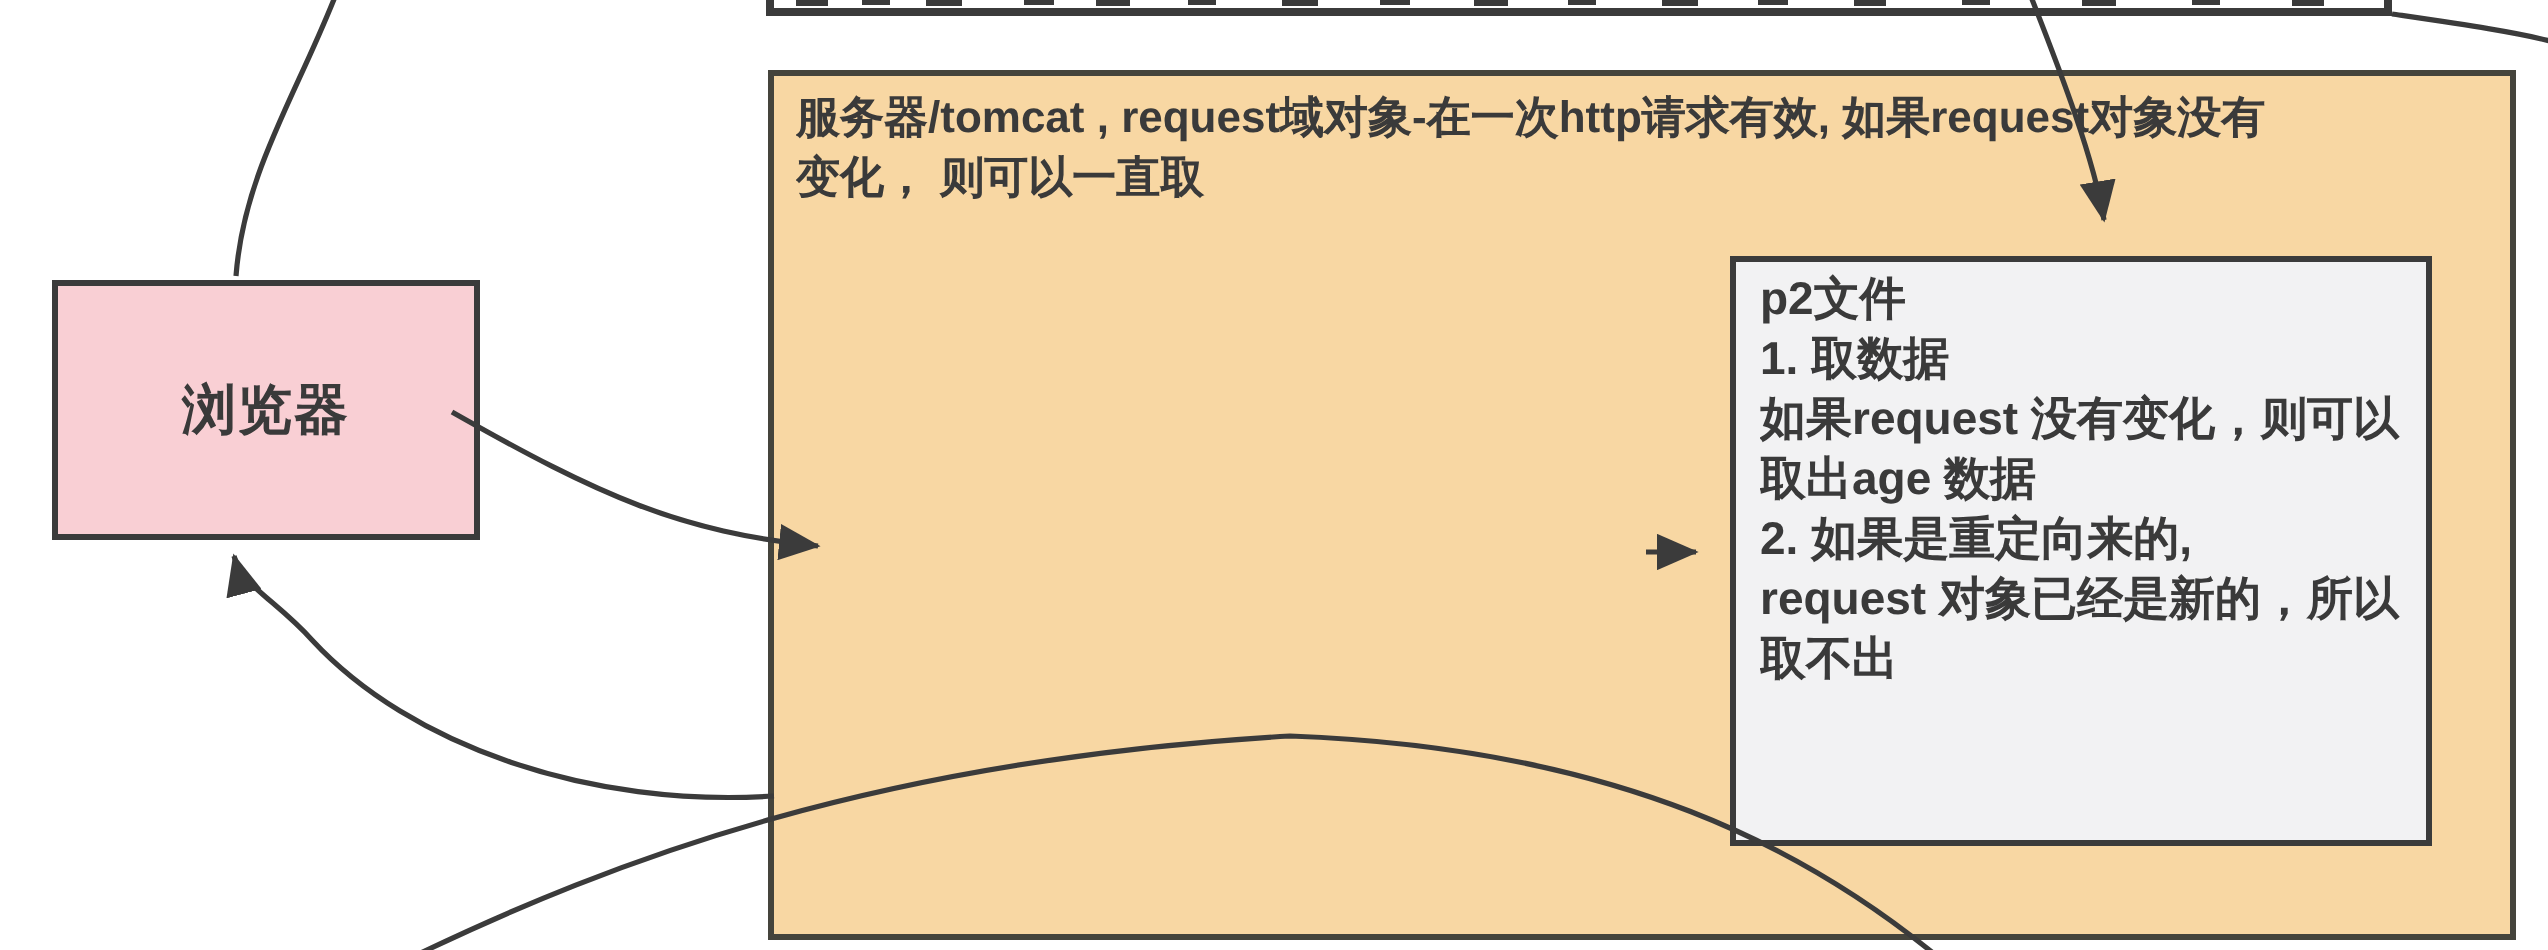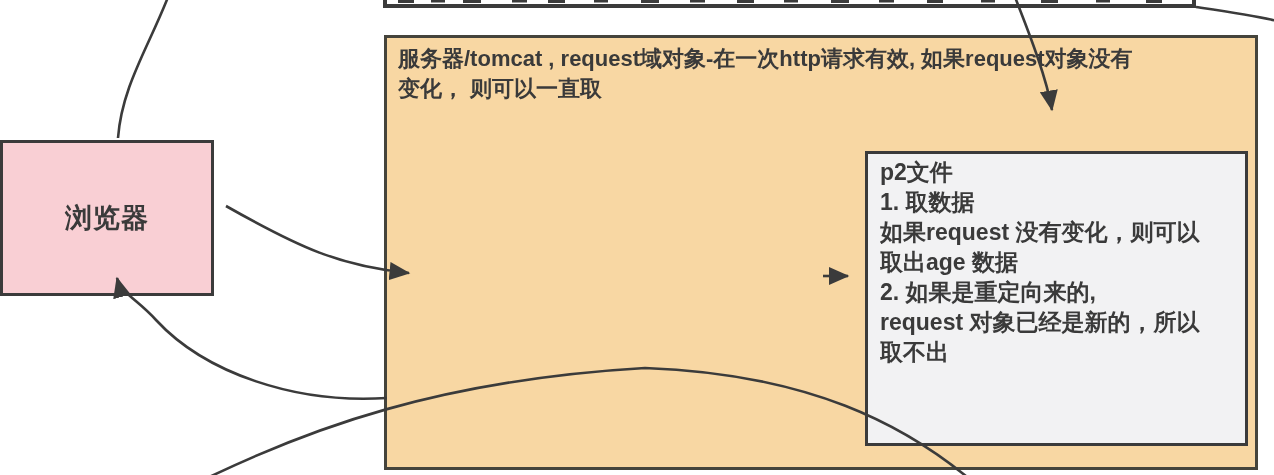--- a/index.html
+++ b/index.html
@@ -28,29 +28,29 @@
     position:absolute;left:11px;top:6px;width:850px;height:64px;
     font-size:22px;font-weight:bold;line-height:30px;
     white-space:pre;overflow:hidden;color:var(--text);
   }
   
   .panel{
     position:absolute;background:var(--panel-fill);
     border:3px solid var(--border);box-sizing:border-box;
   }
   .p1{left:36px;top:98px;width:402px;height:287px;}
-  .p2{left:478px;top:90px;width:383px;height:295px;margin-top:23px;}
+  .p2{left:478px;top:90px;width:351px;height:295px;}
   .panel-text{
     position:absolute;left:12px;top:3px;right:4px;bottom:0;
     font-size:23px;font-weight:bold;line-height:30px;
     white-space:pre;overflow:hidden;color:var(--text);
   }
   
   .browser{
-    left:0;top:140px;width:214px;height:156px;
+    left:26px;top:140px;width:214px;height:130px;
     background:var(--browser-fill);border:3px solid var(--border);
     display:flex;align-items:center;justify-content:center;
   }
   .browser-label{font-size:27px;font-weight:bold;color:var(--text);letter-spacing:1px;}
   
   svg.overlay{position:absolute;left:0;top:0;z-index:5;pointer-events:none;}
   .conn{fill:none;stroke:var(--line);stroke-width:2.6;}
   .remnant{fill:var(--border);}
 </style>
 </head>

